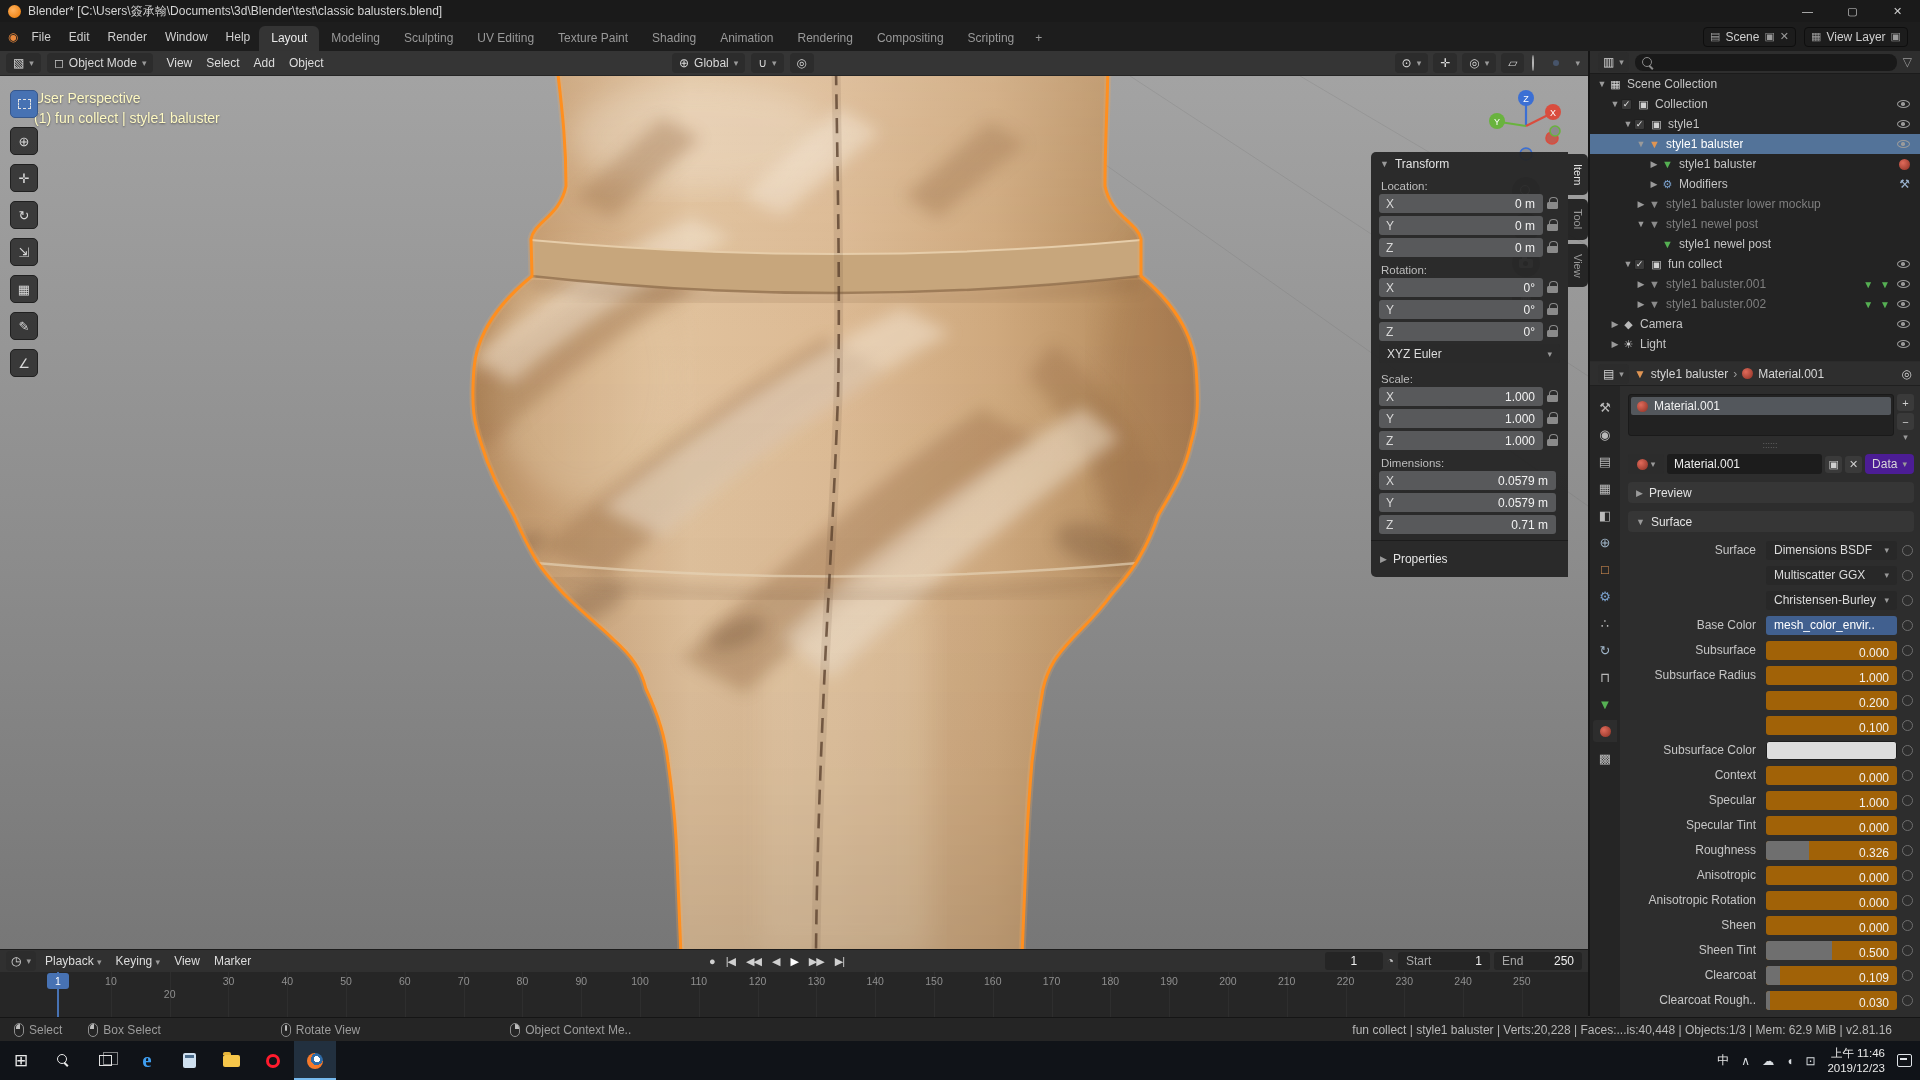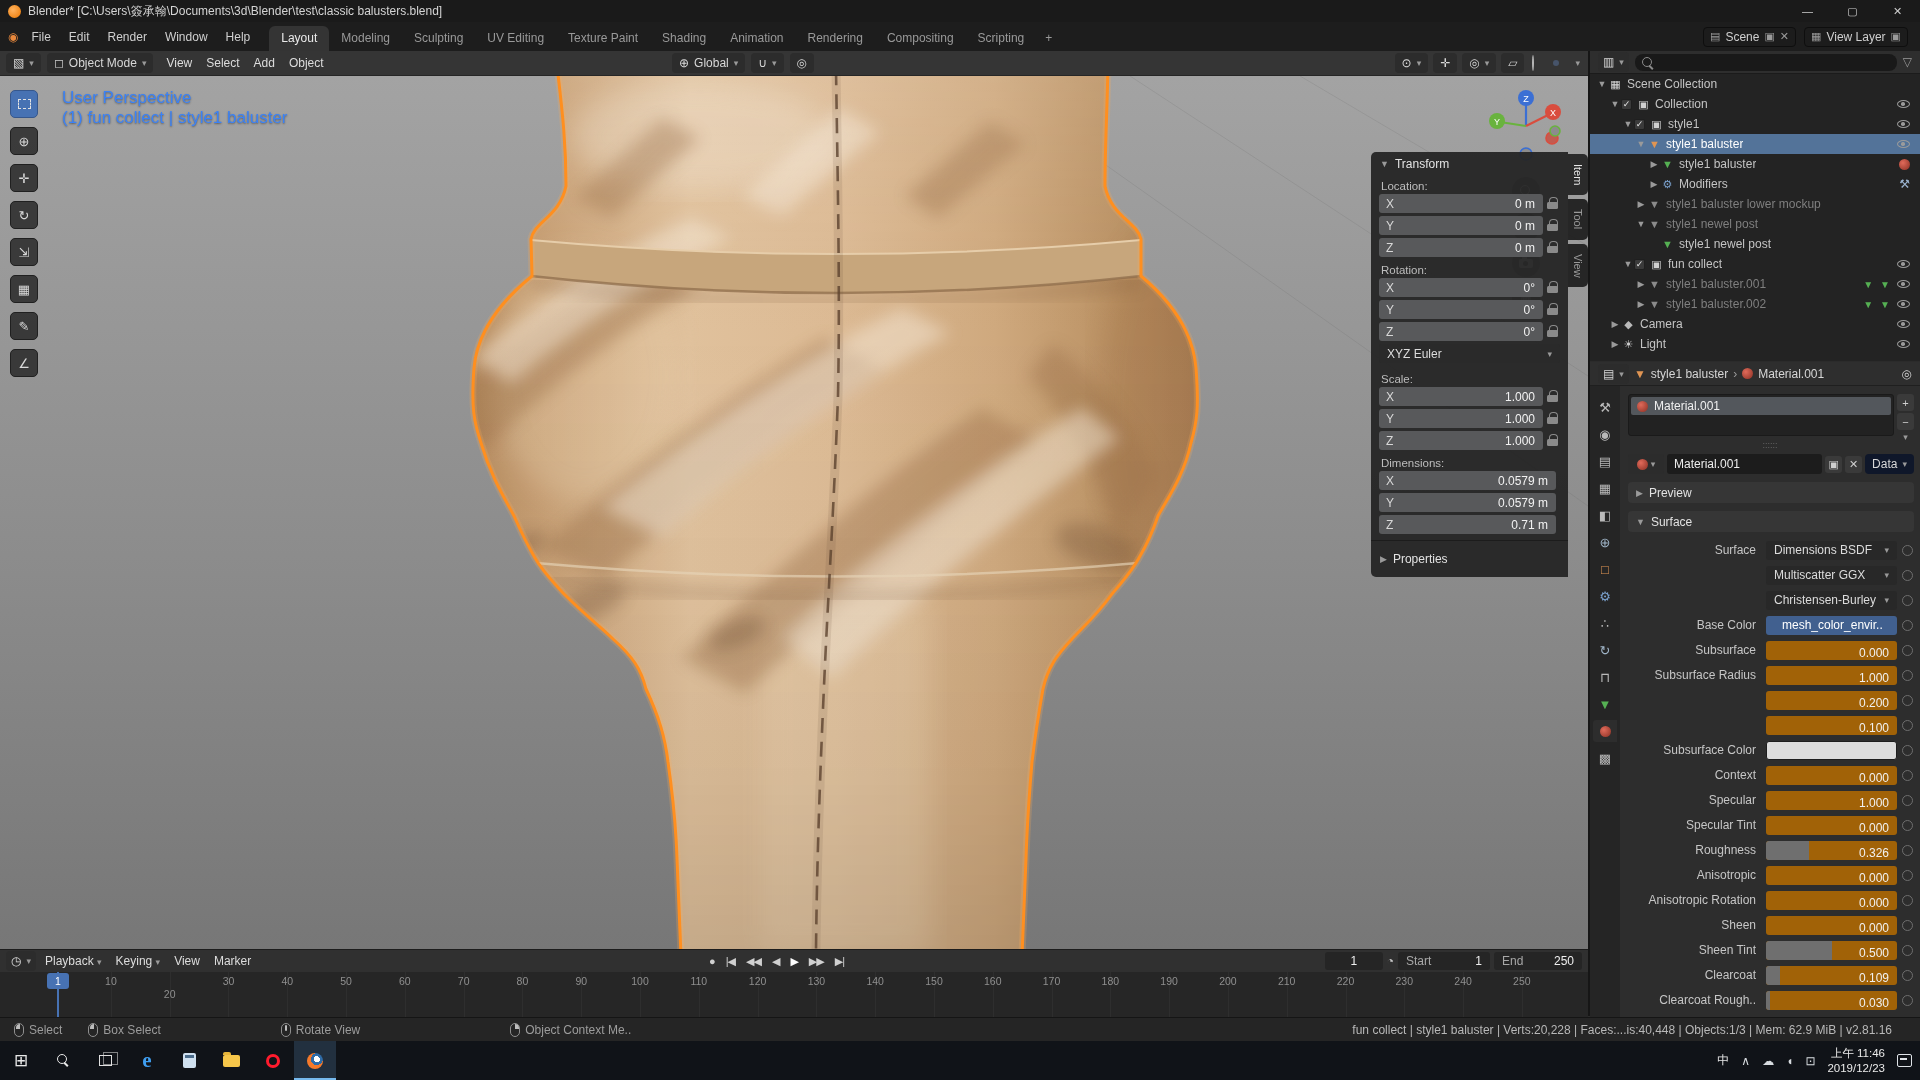--- a/index.html
+++ b/index.html
@@ -10,21 +10,21 @@
   
   #titlebar { position:absolute; left:0; top:0; width:1920px; height:22px; background:#1a1a1a; display:flex; align-items:center; }
   #titlebar .logo { width:13px; height:13px; border-radius:50%; background:radial-gradient(circle at 38% 38%, #ffb25e, #ea7600); margin:0 7px 0 8px; }
   #titlebar .title { color:#d4d4d4; font-size:12px; }
   #winctl { margin-left:auto; display:flex; height:22px; }
   #winctl span { width:45px; height:22px; display:flex; align-items:center; justify-content:center; color:#cfcfcf; font-size:11px; }
 
   
   #topbar { position:absolute; left:0; top:22px; width:1920px; height:29px; background:#1d1d1d; display:flex; align-items:center; }
   .menu-item { padding:0 9px; color:#d0d0d0; }
-  #ws-tabs { display:flex; align-items:flex-end; height:29px; margin-left:10px; }
+  #ws-tabs { display:flex; align-items:flex-end; height:29px; }
   .ws-tab { padding:5px 12px 6px; color:#999; border-radius:6px 6px 0 0; }
   .ws-tab.active { background:#343434; color:#eaeaea; }
   .ws-plus { padding:5px 9px 6px; color:#999; }
   #topbar-right { margin-left:auto; display:flex; align-items:center; gap:8px; padding-right:12px; }
   .topfield { height:20px; background:#1c1c1c; border:1px solid #0e0e0e; border-radius:4px; display:flex; align-items:center; padding:0 6px; gap:5px; color:#cfcfcf; }
   .topfield .ti { color:#9a9a9a; font-size:11px; }
 
   
   #toolheader { position:absolute; left:0; top:51px; width:1588px; height:25px; background:#353535; border-bottom:1px solid #262626; display:flex; align-items:center; padding-left:6px; gap:6px; }
   .hbtn { height:20px; background:#2c2c2c; border-radius:4px; display:flex; align-items:center; padding:0 7px; gap:5px; color:#d8d8d8; }
@@ -35,21 +35,21 @@
   .ball { width:13px; height:13px; border-radius:50%; }
   .ball.wire { border:1.5px solid #b5b5b5; }
   .ball.solid { background:#c9c9c9; }
   .ball.mat { background:radial-gradient(circle at 35% 35%, #eec392, #8a5a2f); }
   .ball.rend { background:radial-gradient(circle at 35% 35%, #ffffff, #7e8f9e); }
   .ballwrap { padding:3px; border-radius:3px; }
   .ballwrap.active { background:#47546a; }
 
   
   #viewport { position:absolute; left:0; top:76px; width:1588px; height:873px; overflow:hidden; }
-  #vp-overlay { position:absolute; left:62px; top:12px; color:#3b82f6; text-shadow:0 1px 2px rgba(0,0,0,.45); font-size:17px; line-height:20px; }
+  #vp-overlay { position:absolute; left:34px; top:12px; color:#fef9c3; text-shadow:0 1px 2px rgba(0,0,0,.45); font-size:14px; line-height:20px; }
   #vp-toolbar { position:absolute; left:10px; top:14px; display:flex; flex-direction:column; gap:9px; }
   .tbtn { width:28px; height:28px; border-radius:5px; background:rgba(44,44,44,.88); border:1px solid #202020; display:flex; align-items:center; justify-content:center; color:#d8d8d8; font-size:13px; }
   .tbtn.active { background:#4772b3; border-color:#36578c; color:#fff; }
   .dashedbox { width:13px; height:10px; border:1px dashed #e2e2e2; }
   #vp-gizmos { position:absolute; right:22px; top:10px; width:80px; }
   .gizmo-circle { width:28px; height:28px; border-radius:50%; background:rgba(40,40,40,.45); display:flex; align-items:center; justify-content:center; margin:8px auto 0; color:#cbcbcb; }
   .mag { position:relative; width:13px; height:13px; }
   .mag::before { content:""; position:absolute; left:0; top:0; width:8px; height:8px; border:1.6px solid currentColor; border-radius:50%; }
   .mag::after { content:""; position:absolute; left:8px; top:8px; width:5px; height:1.8px; background:currentColor; transform:rotate(45deg); transform-origin:0 0; }
   .handic { width:11px; height:13px; background:#c9c9c9; border-radius:3px 3px 2px 2px; position:relative; }
@@ -111,21 +111,21 @@
   #name-field { flex:1; height:20px; background:#1c1c1c; border-radius:3px; display:flex; align-items:center; padding:0 7px; color:#ededed; }
   .panel-head { height:21px; background:#363636; border-radius:4px; margin:8px 6px 0 8px; display:flex; align-items:center; gap:6px; padding:0 8px; color:#e2e2e2; }
   .prow { display:flex; align-items:center; height:20px; margin:0 0 5px; }
   .prow .plabel { width:146px; text-align:right; padding-right:10px; color:#c6c6c6; flex:none; white-space:nowrap; overflow:hidden; }
   .prow .pctl { flex:1; height:19px; border-radius:3px; position:relative; display:flex; align-items:center; overflow:hidden; }
   .pctl.dd { background:#282828; color:#dcdcdc; padding:0 8px; }
   .pctl.dd .caret { margin-left:auto; }
   .pctl.value, .pctl.slider { background:#a16207;align-items:flex-end; }
   .pctl .pval { margin-left:auto; padding-right:8px; color:#f1f1f1; position:relative; z-index:1; }
   .pctl .fill { position:absolute; left:0; top:0; bottom:0; background:#6f6f6f; }
-  .pctl.linked { background:#41608f; color:#fff; padding:0 16px; }
+  .pctl.linked { background:#41608f; color:#fff; padding:0 8px; }
   .pctl.colorsw { border:1px solid #1d1d1d; }
   .prow .dot { width:11px; height:11px; border:1.4px solid #6e6e6e; border-radius:50%; margin:0 7px 0 5px; flex:none; }
 
   
   #timeline { position:absolute; left:0; top:949px; width:1588px; height:67px; background:#303030; border-top:1px solid #1c1c1c; }
   #tl-header { height:22px; display:flex; align-items:center; gap:2px; padding-left:6px; position:relative; }
   #tl-center { position:absolute; left:705px; display:flex; align-items:center; gap:3px; }
   .tl-btn { color:#d0d0d0; padding:0 4px; font-size:11px; letter-spacing:-1px; }
   #tl-right { position:absolute; right:6px; top:2px; display:flex; align-items:center; gap:4px; }
   .tl-field { height:18px; background:#252525; border-radius:3px; display:flex; align-items:center; padding:0 8px; gap:6px; }
@@ -700,21 +700,21 @@
       </div>
       <div id="slot-handle">::::::</div>
       <div id="browse-row">
         <span class="browse-dd">
             <span class="matball-sm"></span>
             <span class="caret">▾</span>
           </span>
         <div id="name-field">Material.001</div>
         <span class="sq-btn">▣</span>
         <span class="sq-btn">✕</span>
-        <div class="hbtn" style="background:#0f172a;justify-content:flex-end;">
+        <div class="hbtn" style="background:#4c1d95;justify-content:flex-end;">
             <span>Data</span>
             <span class="caret">▾</span>
           </div>
       </div>
       <div class="panel-head">
           <span class="caret">▶</span>
           <span>Preview</span>
         </div>
       <div class="panel-head">
           <span class="caret">▼</span>

